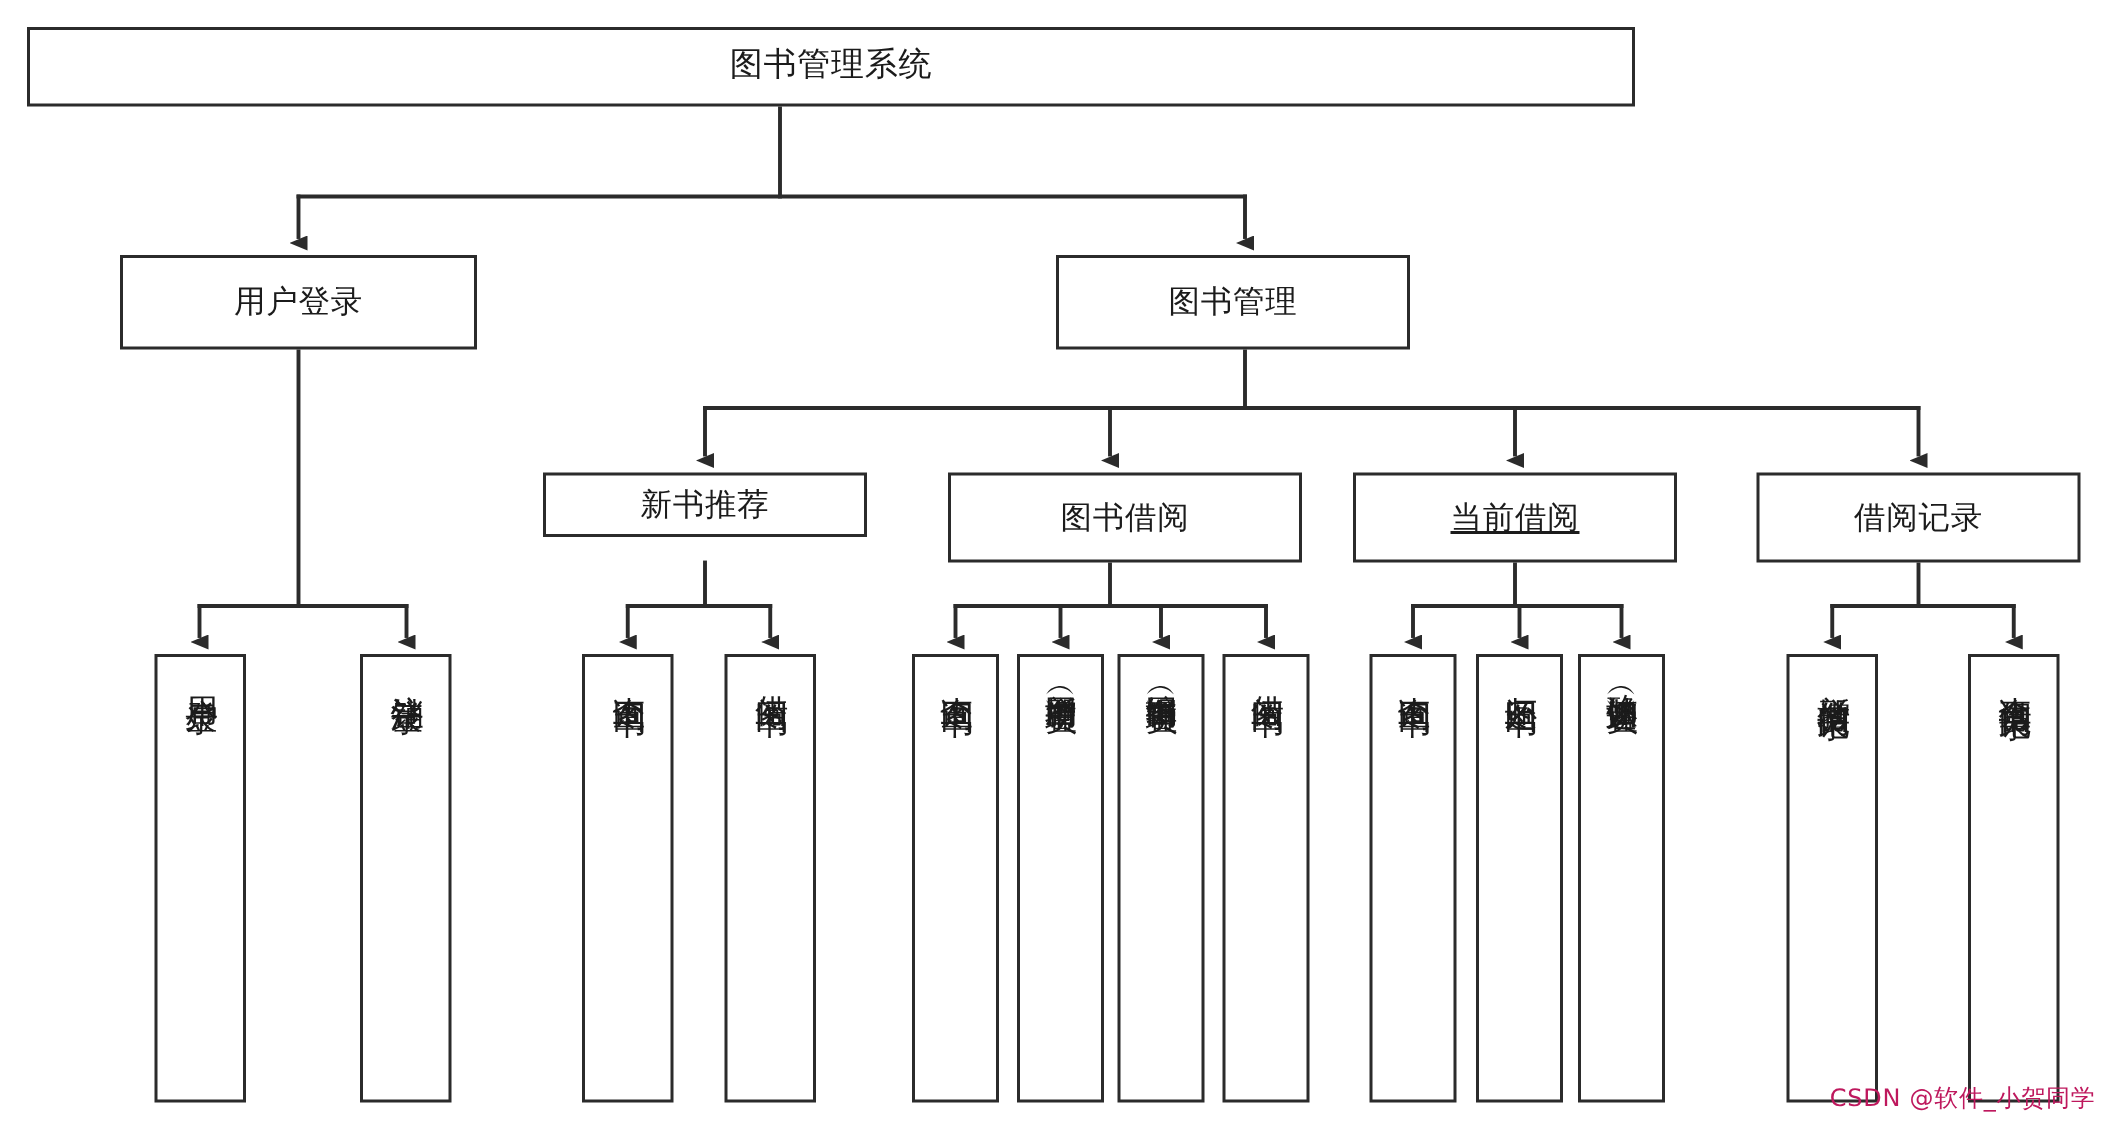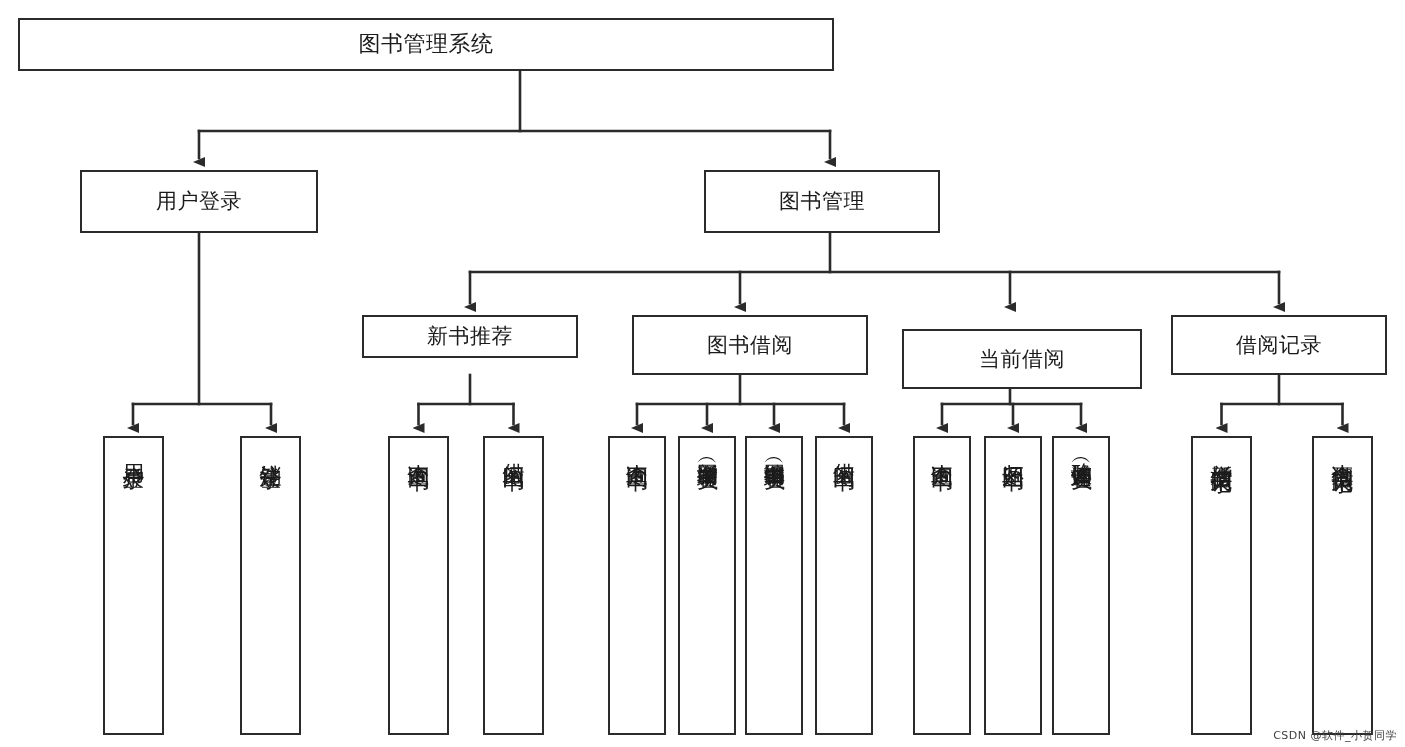--- a/index.html
+++ b/index.html
@@ -60,22 +60,22 @@
     font-size: 21px;
     letter-spacing: 1px;
   }
   .node.root .label {
     font-size: 22px;
   }
   #watermark {
     position: absolute;
     right: 8px;
     bottom: 4px;
-    font-size: 11px;
-    color: #404040;
+    font-size: 16px;
+    color: #be185d;
     letter-spacing: 0.5px;
     white-space: nowrap;
     pointer-events: none;
   }
 </style>
 </head>
 <body>
 
 <div id="canvas">
 
@@ -116,36 +116,36 @@
         <path d="M1013,404 L1013,424" marker-end="url(#arrow)"></path>
         <path d="M1081,404 L1081,424" marker-end="url(#arrow)"></path>
         <path d="M1279,375 L1279,404"></path>
         <path d="M1221.5,404 L1342.5,404"></path>
         <path d="M1221.5,404 L1221.5,424" marker-end="url(#arrow)"></path>
         <path d="M1342.5,404 L1342.5,424" marker-end="url(#arrow)"></path>
       </g>
   </svg>
 
   <div id="nodes-layer">
-      <div class="node horiz root" style="left: 18px; top: 18px; width: 816px; height: 53px;">
+      <div class="node horiz root" style="left: 18px; top: 18px; width: 1072px; height: 53px;">
         <span class="label">图书管理系统</span>
       </div>
       <div class="node horiz level2" style="left: 80px; top: 170px; width: 238px; height: 63px;">
         <span class="label">用户登录</span>
       </div>
       <div class="node horiz level2" style="left: 704px; top: 170px; width: 236px; height: 63px;">
         <span class="label">图书管理</span>
       </div>
       <div class="node horiz level3" style="left: 362px; top: 315px; width: 216px; height: 43px;">
         <span class="label">新书推荐</span>
       </div>
       <div class="node horiz level3" style="left: 632px; top: 315px; width: 236px; height: 60px;">
         <span class="label">图书借阅</span>
       </div>
-      <div class="node horiz level3" style="left: 902px; top: 329px; width: 240px; height: 60px;">
+      <div class="node horiz level3" style="left: 902px; top: 315px; width: 216px; height: 60px; text-decoration: underline;">
         <span class="label">当前借阅</span>
       </div>
       <div class="node horiz level3" style="left: 1171px; top: 315px; width: 216px; height: 60px; justify-content: center;">
         <span class="label">借阅记录</span>
       </div>
       <div class="node vert leaf" style="left: 103px; top: 436px; width: 61px; height: 299px;">
         <span class="label">用户登录</span>
       </div>
       <div class="node vert leaf" style="left: 240px; top: 436px; width: 61px; height: 299px;">
         <span class="label">注销登录</span>

